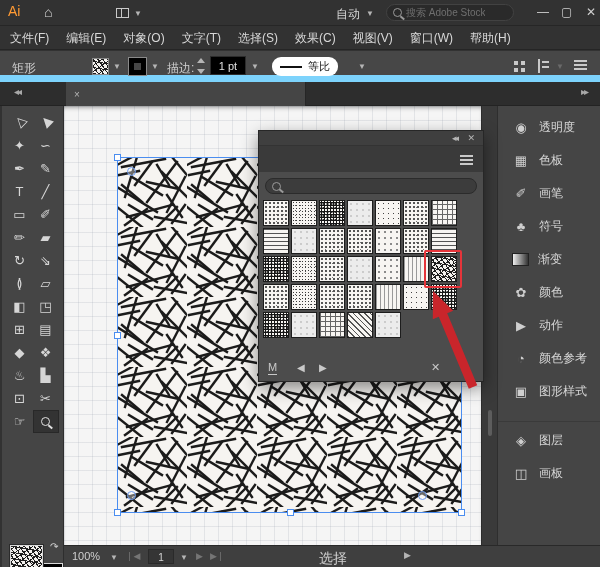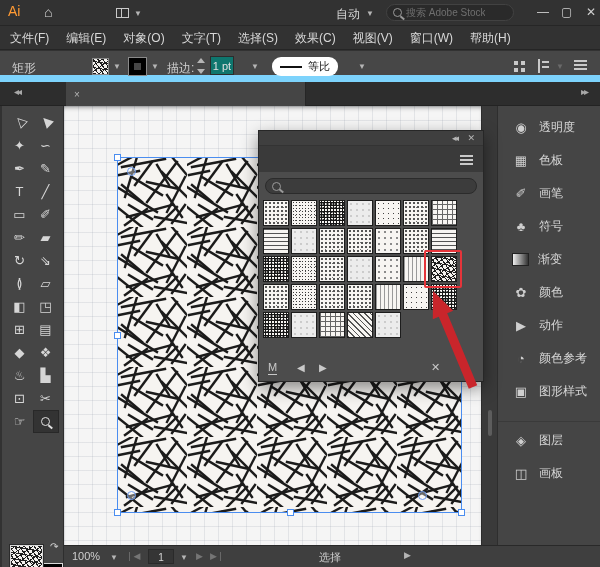--- a/index.html
+++ b/index.html
@@ -30,21 +30,21 @@
   #controlbar{left:0;top:51px;width:600px;height:31px;background:#474747;border-bottom:7px solid #7dd3fc;}
   .cb-label{left:12px;top:9px;font-size:12px;color:#cfcfcf;}
   .cb-sw{top:7px;width:17px;height:17px;border:1px solid #8a8a8a;}
   .cb-stroke-sw{top:7px;width:17px;height:17px;border:5px solid #000;outline:1px solid #8a8a8a;background:#474747;}
   .cb-chev{top:11px;font-size:8px;color:#b5b5b5;}
   .cb-text{top:9px;font-size:12px;color:#cfcfcf;}
   .stepper{left:197px;top:7px;width:9px;height:16px;display:flex;flex-direction:column;justify-content:space-between;}
   .stepper i{display:block;width:0;height:0;border-left:4px solid transparent;border-right:4px solid transparent;}
   .stepper .up{border-bottom:5px solid #b5b5b5;}
   .stepper .dn{border-top:5px solid #b5b5b5;}
-  .cb-field{left:210px;top:5px;width:24px;height:19px;background:#0f766e;border:1px solid #2c2c2c;font-size:11px;color:#e0e0e0;text-align:center;line-height:19px;}
+  .cb-field{left:210px;top:5px;width:36px;height:19px;background:#000000;border:1px solid #2c2c2c;font-size:11px;color:#e0e0e0;text-align:center;line-height:19px;}
   .pill{left:272px;top:6px;width:66px;height:19px;background:#fff;border-radius:9px;display:flex;align-items:center;padding:0 8px;gap:6px;}
   .pill .line{flex:1;height:2px;background:#111;}
   .pill .lbl{font-size:11px;color:#222;white-space:nowrap;}
   .icon-grid4{left:514px;top:10px;width:4px;height:4px;background:#c9c9c9;box-shadow:7px 0 #c9c9c9,0 7px #c9c9c9,7px 7px #c9c9c9;}
   .icon-snap{left:538px;top:8px;width:10px;height:14px;border-left:2px solid #c9c9c9;}
   .icon-snap:before{content:"";position:absolute;left:2px;top:2px;width:7px;height:2px;background:#c9c9c9;box-shadow:0 5px #c9c9c9;}
   .cb-chev-dis{left:556px;top:11px;font-size:8px;color:#6a6a6a;}
   .icon-burger{left:574px;top:9px;width:13px;height:2px;background:#c9c9c9;box-shadow:0 4px #c9c9c9,0 8px #c9c9c9;}
 
   
@@ -120,21 +120,21 @@
   .dock-icon{width:18px;text-align:center;font-size:13px;color:#cfcfcf;flex:none;}
   .dock-icon.grad{width:15px;height:11px;background:linear-gradient(90deg,#eee,#333);border:1px solid #222;}
   .dock-label{font-size:12px;color:#d6d6d6;white-space:nowrap;}
 
   
   #statusbar{left:64px;top:545px;width:536px;height:22px;background:#3f3f3f;border-top:1px solid #292929;z-index:3;}
   .sb-zoom{left:8px;top:4px;font-size:11px;color:#cfcfcf;}
   .sb-chev{top:7px;font-size:8px;color:#b5b5b5;}
   .sb-nav{top:5px;font-size:9px;color:#757575;}
   .sb-field{left:84px;top:3px;width:26px;height:15px;background:#353535;border:1px solid #2a2a2a;font-size:10px;color:#d6d6d6;text-align:center;line-height:15px;}
-  .sb-status{left:255px;top:4px;font-size:11px;color:#cfcfcf;}
+  .sb-status{left:255px;top:4px;font-size:14px;color:#cfcfcf;}
   .sb-arrow{left:340px;top:4px;font-size:9px;color:#b5b5b5;}
 </style>
 </head>
 <body>
 
 <div class="abs" id="titlebar">
   <span class="abs ai-logo">Ai</span>
   <span class="abs home-ic">⌂</span>
   <span class="abs ws-ic"></span>
   <span class="abs chev" style="left:134px;top:9px;">▼</span>

